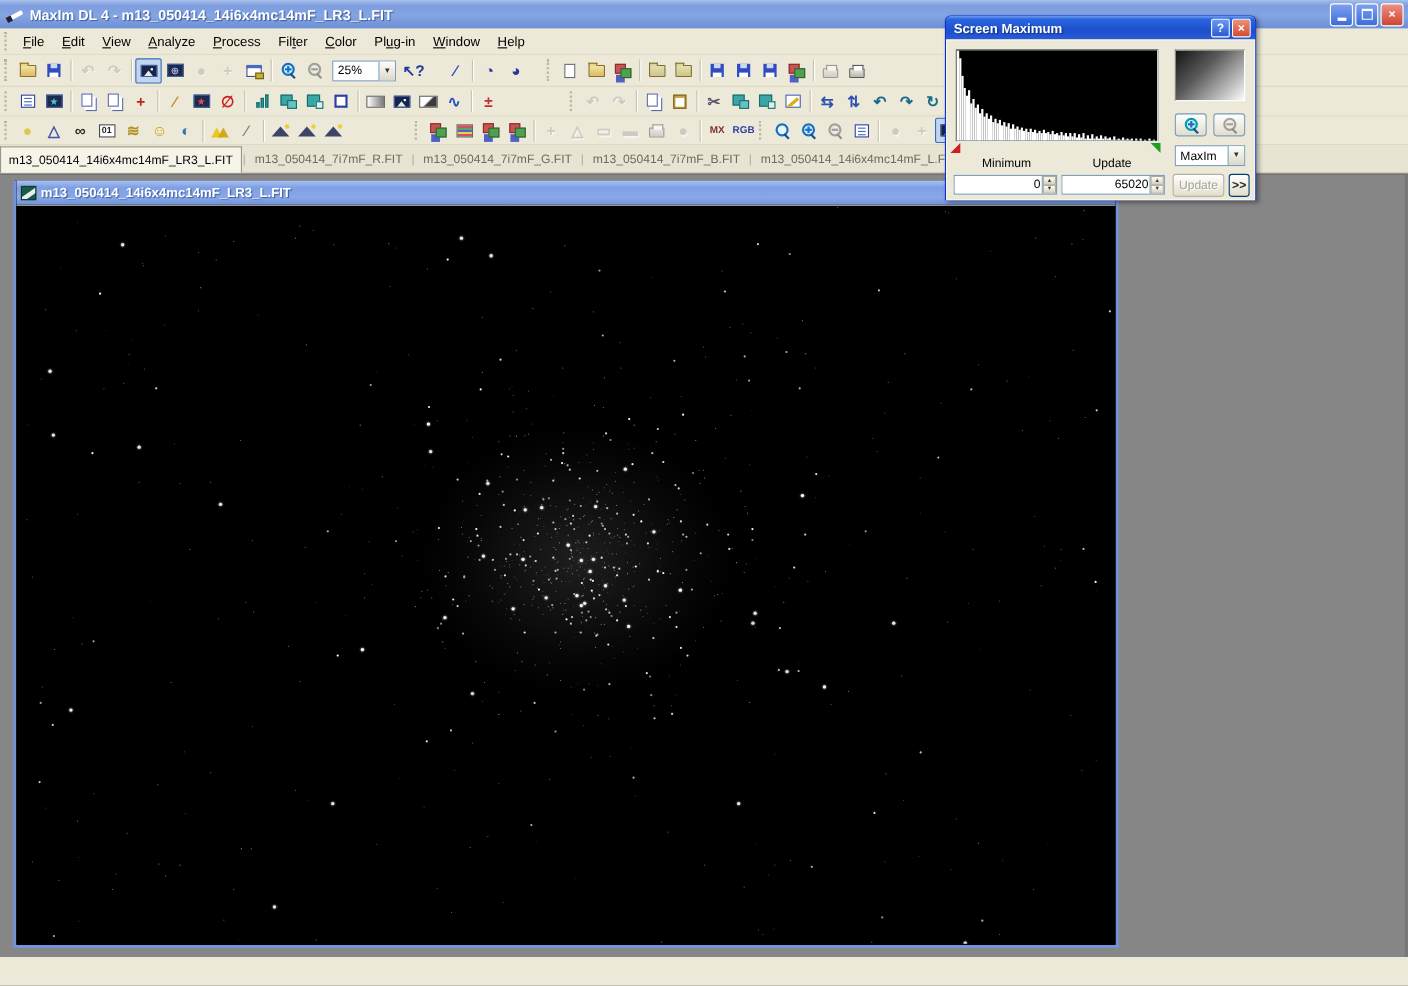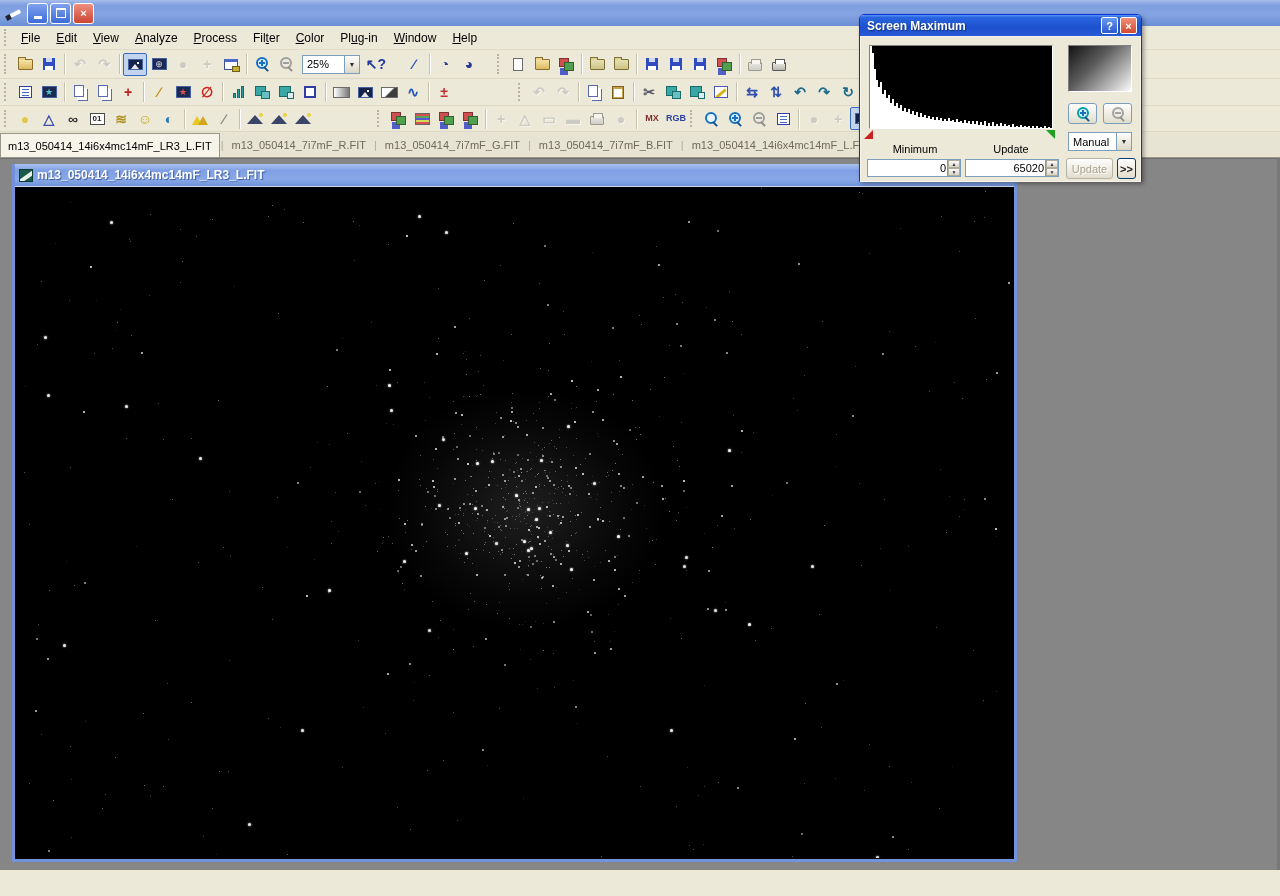--- a/index.html
+++ b/index.html
@@ -201,20 +201,21 @@
   .spsep { width:1px; height:16px; background:#b8b4a4; box-shadow:1px 0 0 #fff; }
   .sp.size { flex:0 0 100px; } .sp.cur { flex:0 0 82px; } .sp.inten { flex:0 0 86px; }
 </style>
 </head>
 <body>
 
 <div>
 
   <div class="titlebar">
     <span class="appicon"></span>
+    <span class="title">MaxIm DL 4 - m13_050414_14i6x4mc14mF_LR3_L.FIT</span>
     <span class="winbtns">
       <span class="wb min"></span>
       <span class="wb rest"></span>
       <span class="wb close">×</span>
     </span>
   </div>
 
   <div class="menubar" id="menubar">
       <span class="grip"></span>
       <span class="menu-item"><u>F</u>ile</span>
@@ -1596,21 +1597,21 @@
           </span>
       </div>
       <div class="gradbox"></div>
       <div class="zbtn zin">
           <span class="ic sh-magp teal"></span>
         </div>
       <div class="zbtn zout">
           <span class="ic sh-magm dis"></span>
         </div>
       <div class="combo">
-        <span class="cval">Manual</span>
+        <span class="cval">MaxIm</span>
         <span class="dropbtn">▼</span>
       </div>
       <div class="dbtn update">Update</div>
       <div class="dbtn more">&gt;&gt;</div>
     </div>
   </div>
 
 
 </div>
 

